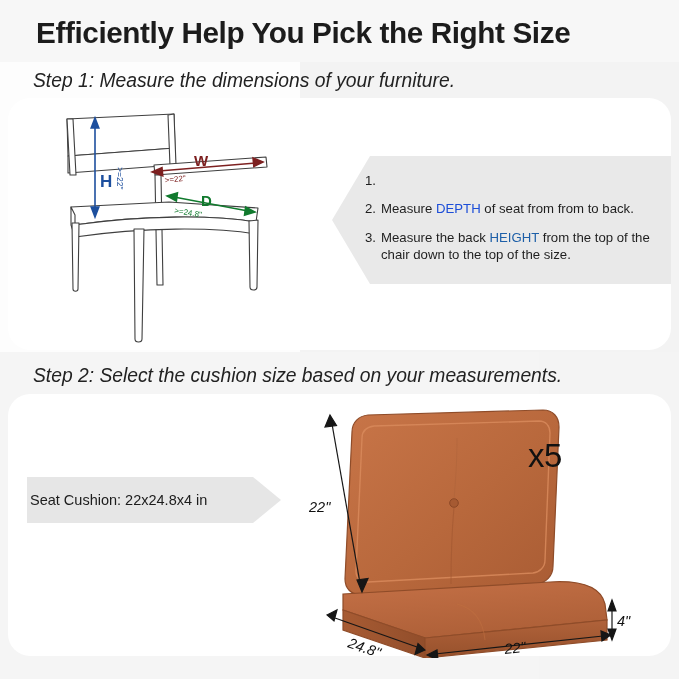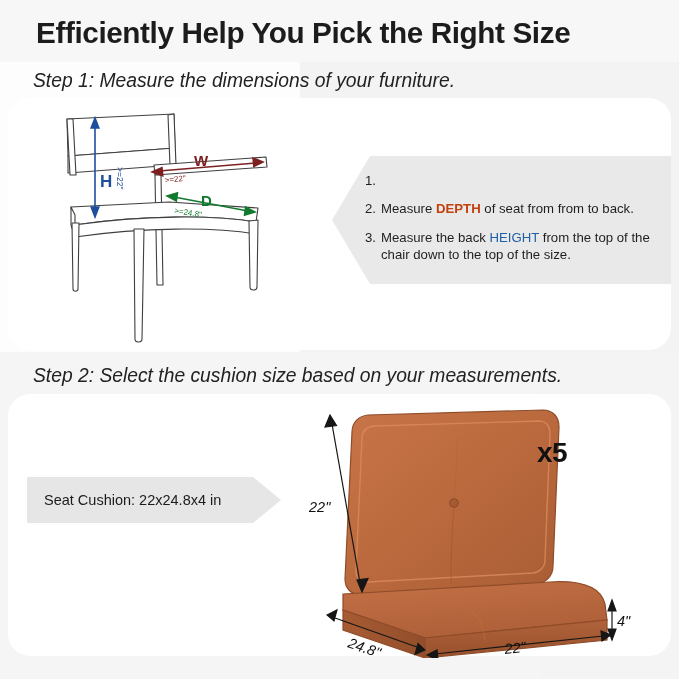--- a/index.html
+++ b/index.html
@@ -117,30 +117,30 @@
   .instr-item {
     font-size: 13.2px;
     color: #1f1f1f;
     line-height: 1.32;
     margin-bottom: 11px;
     display: flex;
     gap: 5px;
   }
   .instr-num { flex: none; }
   .kw-width  { color: #7d2626; font-weight: bold; }
-  .kw-depth  { color: #c2410c; font-weight: bold; }
+  .kw-depth  { color: #1d4ed8; font-weight: normal; }
   .kw-height { color: #1d5fa8; font-weight: normal; }
 
   
   .size-tag {
     position: absolute;
     background: #e6e6e6;
     display: flex;
     align-items: center;
-    padding-left: 17px;
+    padding-left: 3px;
     font-size: 14.5px;
     color: #1c1c1c;
     white-space: nowrap;
   }
   #tag-seat {
     left: 27px;
     top: 477px;
     width: 254px;
     height: 46px;
     clip-path: polygon(0 0, 226px 0, 254px 23px, 226px 46px, 0 46px);
@@ -161,25 +161,24 @@
     width: 372px;
     height: 250px;
   }
   #cushion-illustration svg { display: block; }
 
   
   #quantity-badge {
     position: absolute;
     left: 528px;
     top: 437px;
-    font-size: 28px;
+    font-size: 33px;
     color: #111111;
-    font-weight: bold;
+    font-weight: normal;
     letter-spacing: -0.5px;
-    margin-left: 9px;
   }
 </style>
 </head>
 <body>
 
 <div class="page">
 
   <div class="bg-block-a"></div>
   <div class="bg-block-b"></div>
   <div class="bg-block-c"></div>

